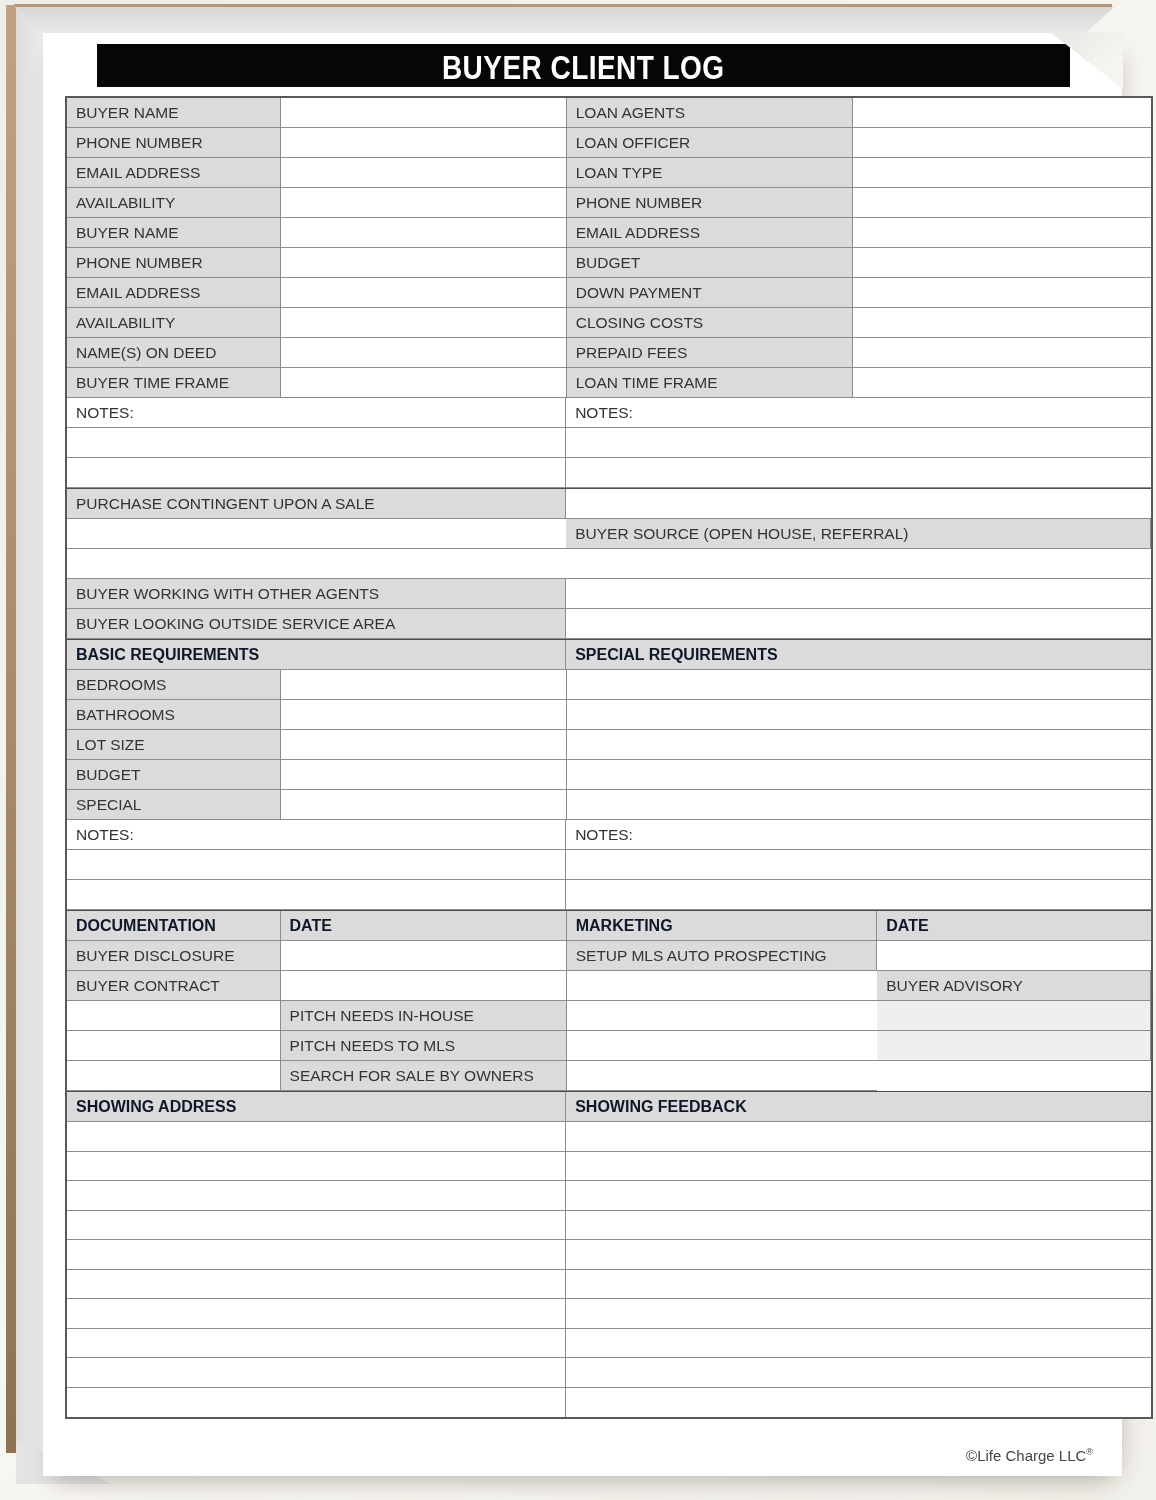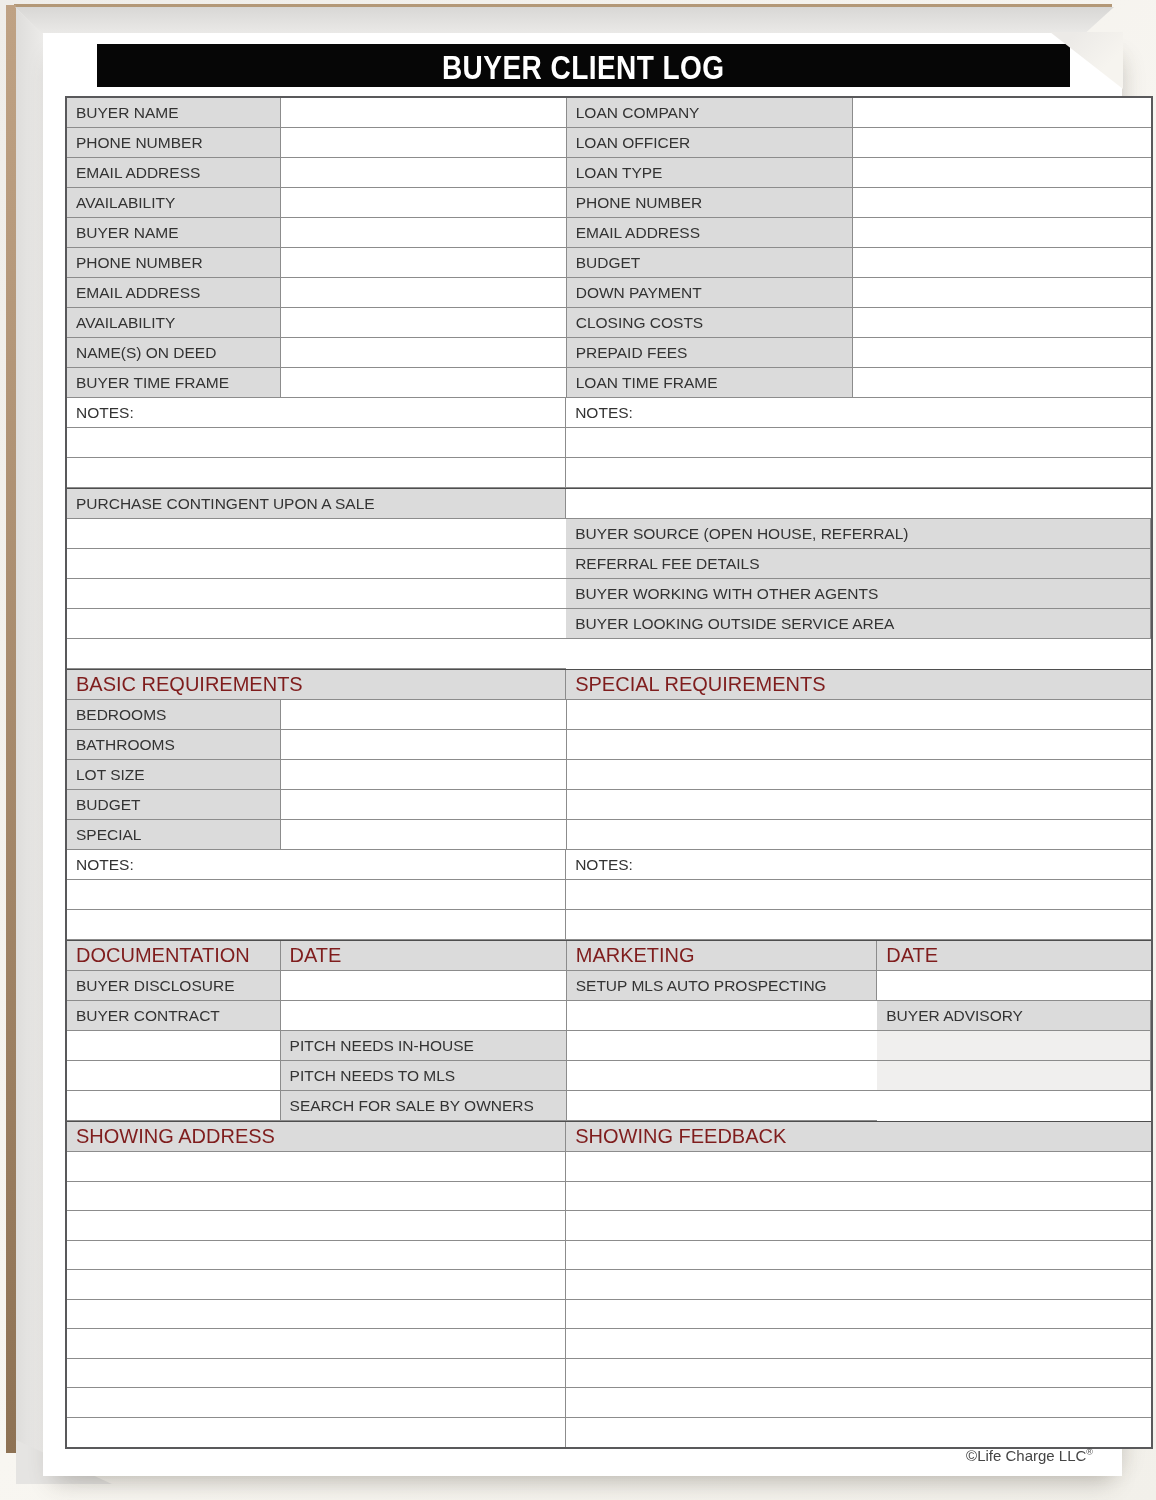--- a/index.html
+++ b/index.html
@@ -38,21 +38,21 @@
   .g-half{grid-template-columns:46.05% 1fr}
   .g-req{grid-template-columns:19.7% 26.4% 1fr}
   .g-doc{grid-template-columns:19.7% 26.4% 28.65% 1fr}
   .g-show{grid-auto-rows:29.5px;grid-template-columns:46.05% 1fr}
 
   .c{display:flex;align-items:center;padding:0 9px;font-size:15.5px;color:#333;
      white-space:nowrap;overflow:hidden;border-bottom:1.5px solid #8c8c8c;background:#fff}
   .lab{background:#dbdbdb}
   .lab-lite{background:#f0efee}
   .br{border-right:1.5px solid #8c8c8c}
-  .bold{font-weight:400;color:#7f1d1d;font-size:20px}
+  .bold{font-weight:700;color:#0f172a;font-size:16px}
   .sect{border-top:1.5px solid #4e4e4e}
   .nb{border-bottom:none}
 
   
   .footer{position:absolute;right:29px;top:1414px;font-size:15px;color:#454545;white-space:nowrap}
   .footer .reg{font-size:9px;vertical-align:super}
 </style>
 </head>
 <body>
 
@@ -66,21 +66,21 @@
 
   <div class="header-bar">
     <span>BUYER CLIENT LOG</span>
   </div>
 
   <div class="form">
 
     <div class="grid g-contact" id="sec-contact">
         <div class="c lab br">BUYER NAME</div>
         <div class="c br"></div>
-        <div class="c lab br">LOAN COMPANY</div>
+        <div class="c lab br">LOAN AGENTS</div>
         <div class="c "></div>
         <div class="c lab br">PHONE NUMBER</div>
         <div class="c br"></div>
         <div class="c lab br">LOAN OFFICER</div>
         <div class="c "></div>
         <div class="c lab br">EMAIL ADDRESS</div>
         <div class="c br"></div>
         <div class="c lab br">LOAN TYPE</div>
         <div class="c "></div>
         <div class="c lab br">AVAILABILITY</div>
@@ -121,21 +121,20 @@
         <div class="c br"></div>
         <div class="c "></div>
       </div>
 
     <div class="grid g-half sect" id="sec-screen">
         <div class="c lab br">PURCHASE CONTINGENT UPON A SALE</div>
         <div class="c "></div>
         <div class="c "></div>
         <div class="c lab br">BUYER SOURCE (OPEN HOUSE, REFERRAL)</div>
         <div class="c "></div>
-        <div class="c lab br">REFERRAL FEE DETAILS</div>
         <div class="c "></div>
         <div class="c lab br">BUYER WORKING WITH OTHER AGENTS</div>
         <div class="c "></div>
         <div class="c lab br">BUYER LOOKING OUTSIDE SERVICE AREA</div>
         <div class="c "></div>
       </div>
 
     <div class="grid g-half sect">
       <div class="c lab bold br">BASIC REQUIREMENTS</div>
       <div class="c lab bold">SPECIAL REQUIREMENTS</div>

